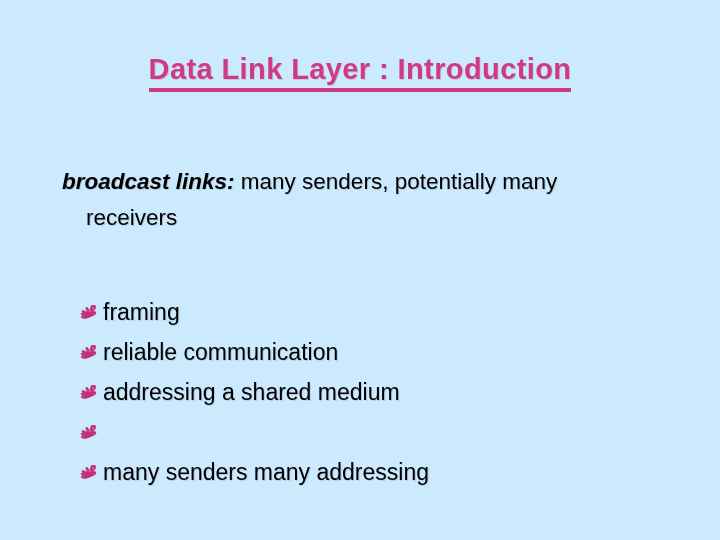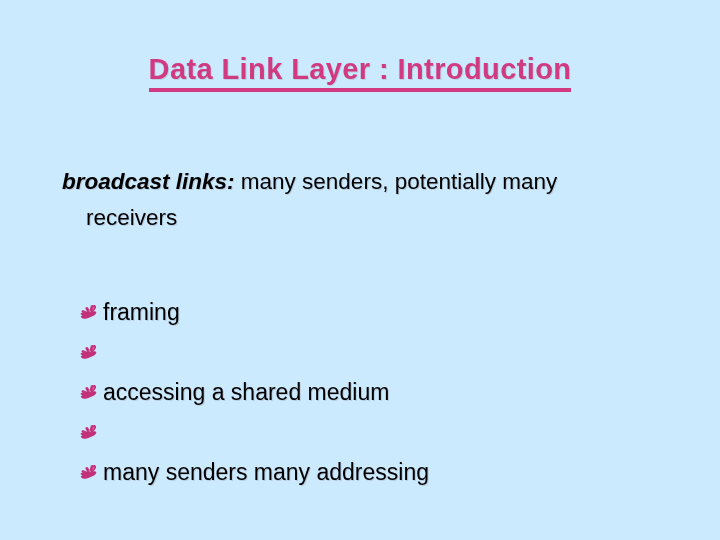--- a/index.html
+++ b/index.html
@@ -133,31 +133,32 @@
     </li>
 
     <li>
       <span class="bullet-glyph">
         <svg viewBox="0 0 24 24" xmlns="http://www.w3.org/2000/svg">
           <path d="M15.5 4.2c1.2-.5 2.4.2 2.5 1.5.1 1.3-.6 2.6-1.6 3.6l-1.1 1.1 1.6-.2c1 0 1.6.8 1.3 1.7-.4 1.3-1.7 2.4-3.2 3.1l-4.6 2.1c-2 .9-4.3 1-6.1.2-1.1-.5-1.6-1.3-1.3-2 .2-.5.9-.8 1.8-.8l-1.2-.5c-.9-.4-1.2-1.1-.8-1.7.3-.5 1.1-.7 2-.5l-.7-.5c-.7-.5-.7-1.3 0-1.7.6-.4 1.6-.3 2.5.1l2.6 1.1-1.4-2.3c-.6-1-.4-2 .4-2.3.7-.3 1.6.1 2.2 1l1.3 2 .9-3.6c.2-.9.8-1.5 1.5-1.7z" fill="#c2327a"></path>
           <path d="M11.8 8.6c.6.9 1.1 1.9 1.4 2.9-.9-.3-1.8-.8-2.6-1.4.2-.6.6-1.1 1.2-1.5z" fill="#e87fb4"></path>
           <path d="M14.9 6.1c.5-.2 1 .1 1 .7 0 .8-.4 1.6-1 2.3-.3-1-.3-2 0-3z" fill="#e87fb4"></path>
         </svg>
       </span>
+      <span class="bullet-text">reliable communication</span>
     </li>
 
     <li>
       <span class="bullet-glyph">
         <svg viewBox="0 0 24 24" xmlns="http://www.w3.org/2000/svg">
           <path d="M15.5 4.2c1.2-.5 2.4.2 2.5 1.5.1 1.3-.6 2.6-1.6 3.6l-1.1 1.1 1.6-.2c1 0 1.6.8 1.3 1.7-.4 1.3-1.7 2.4-3.2 3.1l-4.6 2.1c-2 .9-4.3 1-6.1.2-1.1-.5-1.6-1.3-1.3-2 .2-.5.9-.8 1.8-.8l-1.2-.5c-.9-.4-1.2-1.1-.8-1.7.3-.5 1.1-.7 2-.5l-.7-.5c-.7-.5-.7-1.3 0-1.7.6-.4 1.6-.3 2.5.1l2.6 1.1-1.4-2.3c-.6-1-.4-2 .4-2.3.7-.3 1.6.1 2.2 1l1.3 2 .9-3.6c.2-.9.8-1.5 1.5-1.7z" fill="#c2327a"></path>
           <path d="M11.8 8.6c.6.9 1.1 1.9 1.4 2.9-.9-.3-1.8-.8-2.6-1.4.2-.6.6-1.1 1.2-1.5z" fill="#e87fb4"></path>
           <path d="M14.9 6.1c.5-.2 1 .1 1 .7 0 .8-.4 1.6-1 2.3-.3-1-.3-2 0-3z" fill="#e87fb4"></path>
         </svg>
       </span>
-      <span class="bullet-text">accessing a shared medium</span>
+      <span class="bullet-text">addressing a shared medium</span>
     </li>
 
     <li>
       <span class="bullet-glyph">
         <svg viewBox="0 0 24 24" xmlns="http://www.w3.org/2000/svg">
           <path d="M15.5 4.2c1.2-.5 2.4.2 2.5 1.5.1 1.3-.6 2.6-1.6 3.6l-1.1 1.1 1.6-.2c1 0 1.6.8 1.3 1.7-.4 1.3-1.7 2.4-3.2 3.1l-4.6 2.1c-2 .9-4.3 1-6.1.2-1.1-.5-1.6-1.3-1.3-2 .2-.5.9-.8 1.8-.8l-1.2-.5c-.9-.4-1.2-1.1-.8-1.7.3-.5 1.1-.7 2-.5l-.7-.5c-.7-.5-.7-1.3 0-1.7.6-.4 1.6-.3 2.5.1l2.6 1.1-1.4-2.3c-.6-1-.4-2 .4-2.3.7-.3 1.6.1 2.2 1l1.3 2 .9-3.6c.2-.9.8-1.5 1.5-1.7z" fill="#c2327a"></path>
           <path d="M11.8 8.6c.6.9 1.1 1.9 1.4 2.9-.9-.3-1.8-.8-2.6-1.4.2-.6.6-1.1 1.2-1.5z" fill="#e87fb4"></path>
           <path d="M14.9 6.1c.5-.2 1 .1 1 .7 0 .8-.4 1.6-1 2.3-.3-1-.3-2 0-3z" fill="#e87fb4"></path>
         </svg>
       </span>

